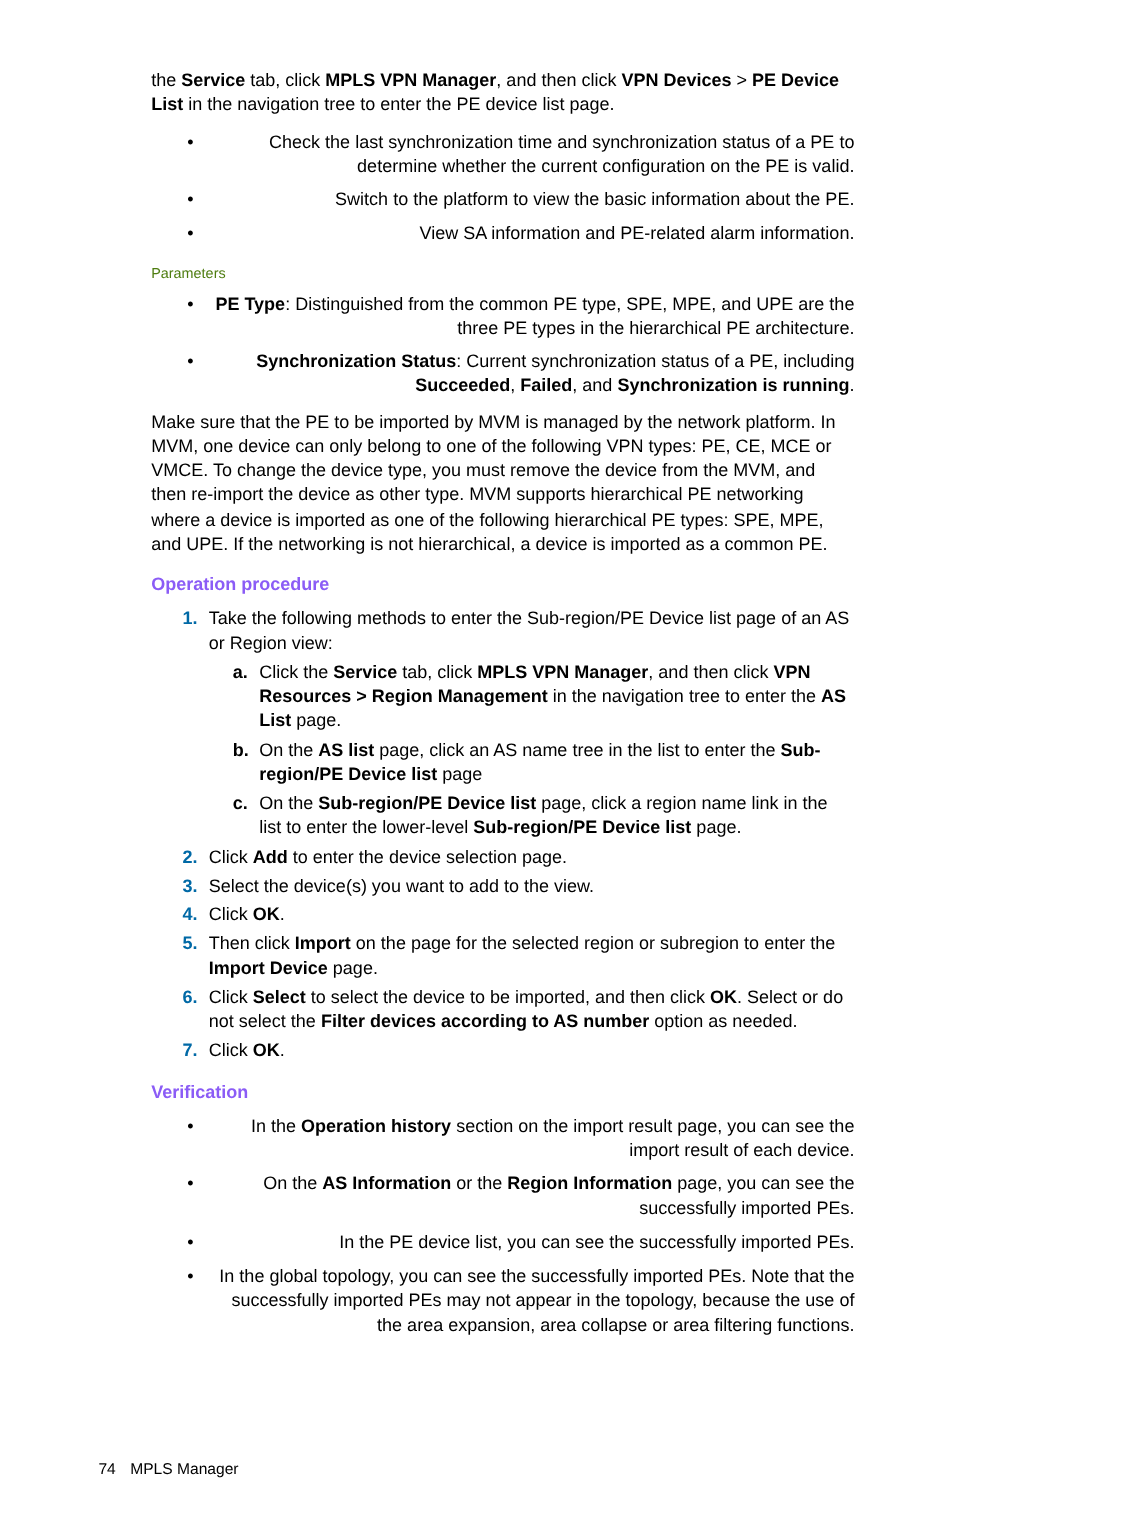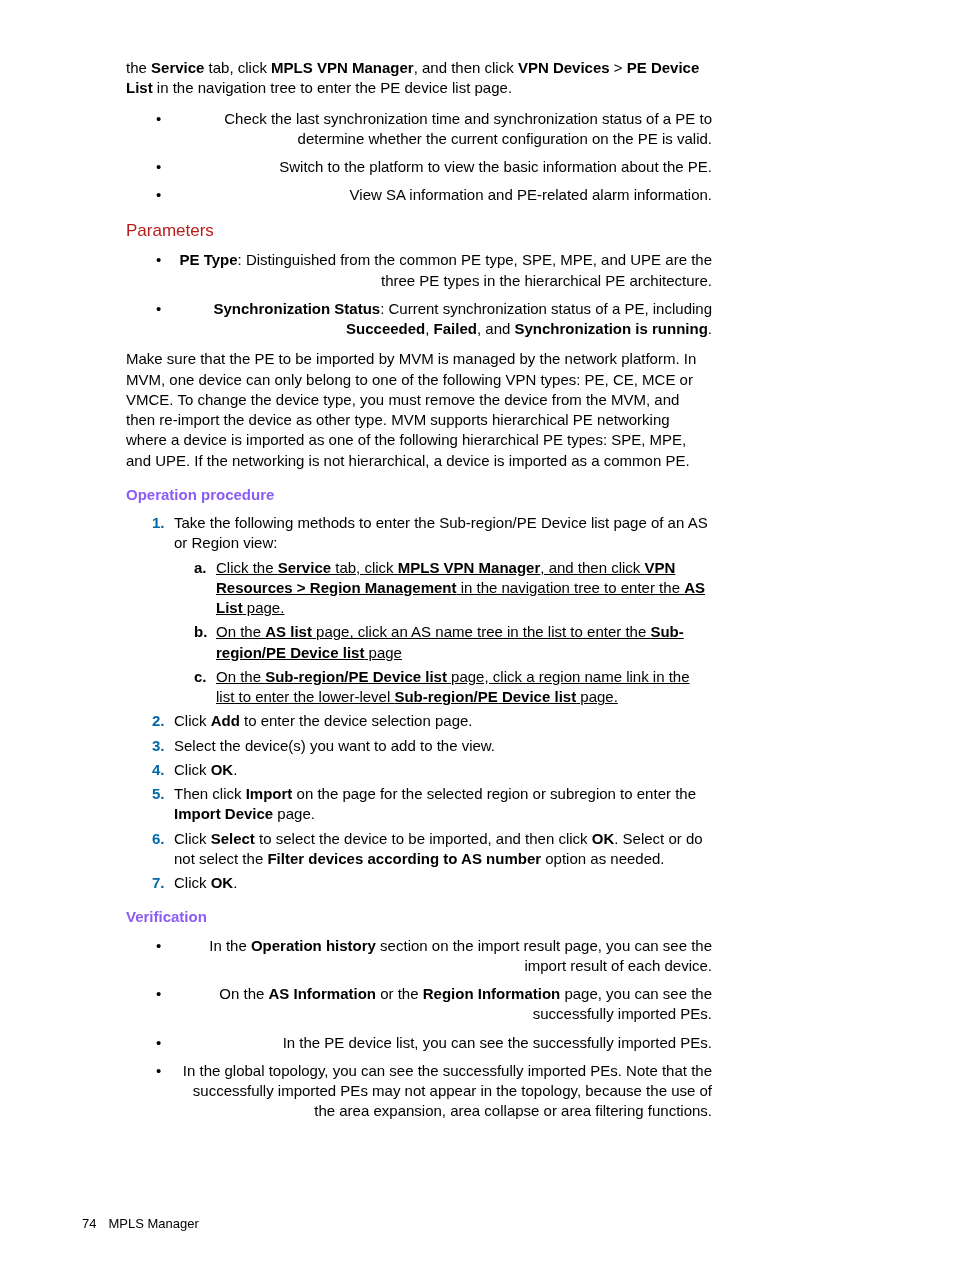--- a/index.html
+++ b/index.html
@@ -74,33 +74,32 @@
     padding: 0 0 0 42px;
     list-style: none;
     counter-reset: alph;
   }
   ol.alphalist > li {
     position: relative;
     font-size: 15px;
     line-height: 1.35;
     margin: 0 0 4px 0;
     counter-increment: alph;
-    text-decoration: underline;
   }
   ol.alphalist > li::before {
     content: counter(alph, lower-alpha) ".";
     position: absolute;
     left: -22px;
     top: 0;
     font-weight: bold;
     font-size: 15px;
   }
   .h-blue {
-    color: #b91c1c;
-    font-size: 17px;
+    color: #4d7c0f;
+    font-size: 12px;
     margin: 14px 0 8px 0;
   }
   .h-blue-bold {
     color: #8b5cf6;
     font-size: 15px;
     font-weight: bold;
     margin: 14px 0 8px 0;
   }
   b { font-weight: bold; }
   .footer {

